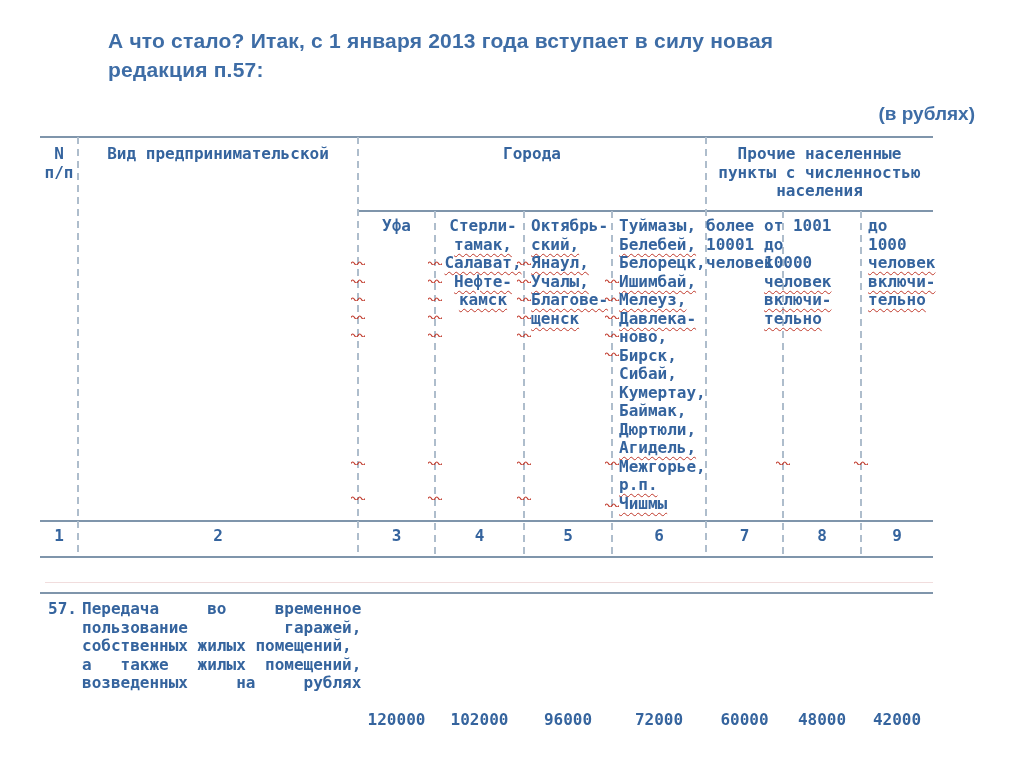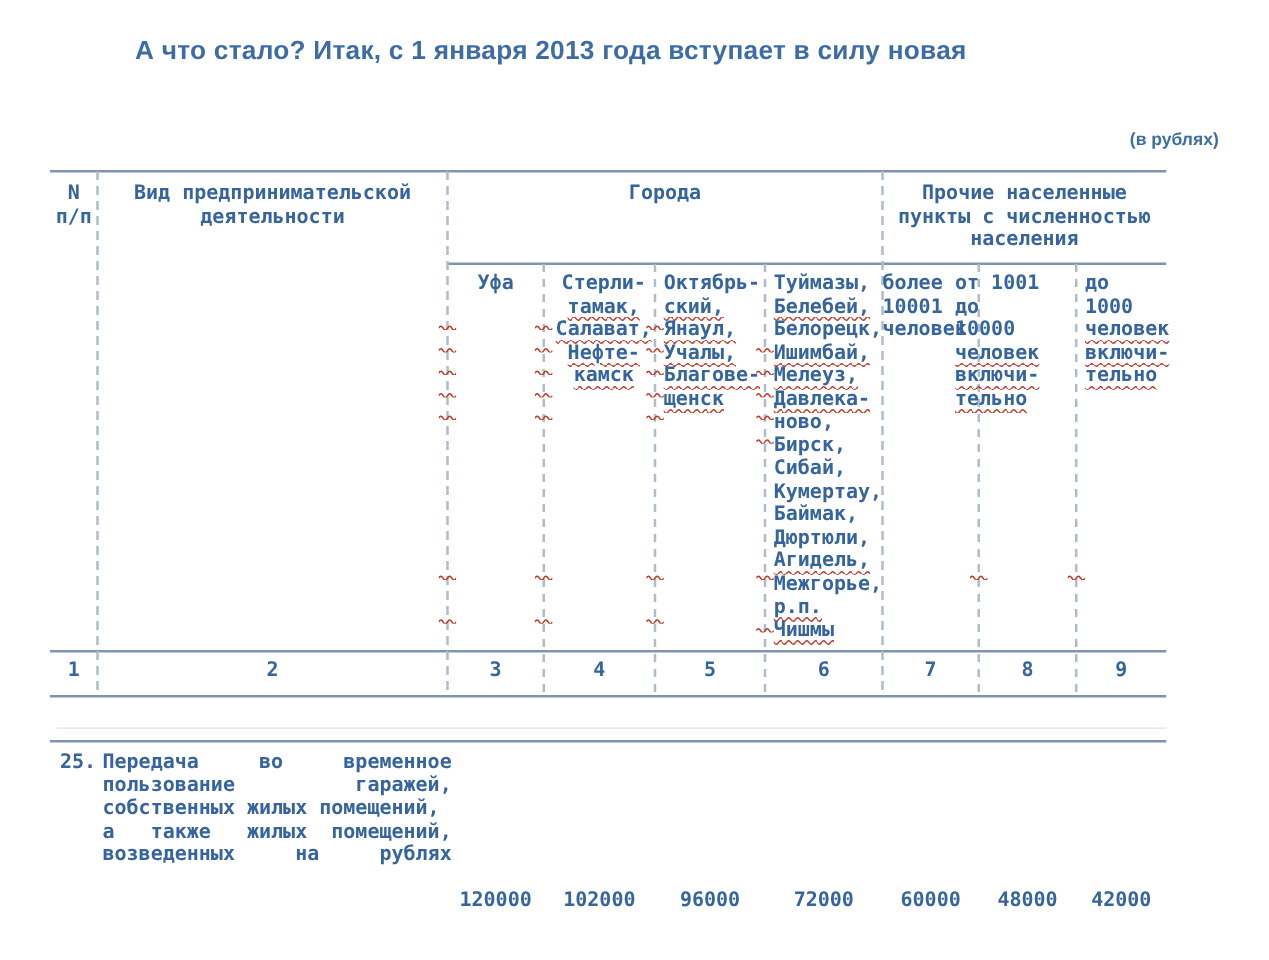--- a/index.html
+++ b/index.html
@@ -5,40 +5,41 @@
   * { margin:0; padding:0; box-sizing:border-box; }
   html,body { width:1015px; height:768px; background:#ffffff; overflow:hidden; }
   #page { position:relative; width:1015px; height:768px; background:#fff;
           font-family:"Liberation Sans", sans-serif; }
   .abs  { position:absolute; }
   .mono { font-family:"DejaVu Sans Mono","Liberation Mono",monospace;
           font-weight:bold; font-size:16px; line-height:18.5px; color:#35649e; }
   .title { position:absolute; left:108px; top:26px; width:820px;
            font-size:21px; line-height:29px; font-weight:bold; color:#3e6da6;
            letter-spacing:0.2px; }
-  .rubles { position:absolute; right:40px; top:103px; font-size:14px;
+  .rubles { position:absolute; right:40px; top:103px; font-size:19px;
             font-weight:bold; color:#3e6da6; }
   .hline { position:absolute; height:2px; background:#7f95ab; }
   .hline-faint { position:absolute; height:1px; background:#e3bcbc; opacity:0.5; }
   .vdash { position:absolute; width:2px;
            background:repeating-linear-gradient(180deg,#aebdcc 0 7px,transparent 7px 12px); }
   .center { text-align:center; }
   .pre { white-space:pre; }
   .sp { text-decoration-line:underline; text-decoration-style:wavy;
         text-decoration-color:#c0392b; text-decoration-thickness:1px;
         text-underline-offset:3px; }
   .gsq { position:absolute; width:14px; height:5px; }
 </style>
 </head>
 <body>
 
 <div id="page">
 
   <div class="title">
     <div>А что стало? Итак, с 1 января 2013 года вступает в силу новая</div>
+    <div>редакция п.57:</div>
   </div>
 
   <div class="rubles">(в рублях)</div>
 
   <div class="hline" style="left:40px;top:136px;width:893px"></div>
   <div class="hline" style="left:358px;top:210px;width:575px"></div>
   <div class="hline" style="left:40px;top:520px;width:893px"></div>
   <div class="hline" style="left:40px;top:556px;width:893px"></div>
   <div class="hline-faint" style="left:45px;top:582px;width:888px"></div>
   <div class="hline" style="left:40px;top:592px;width:893px"></div>
@@ -51,21 +52,20 @@
   <div class="vdash" style="left:705px;top:137px;height:419px"></div>
   <div class="vdash" style="left:782px;top:211px;height:345px"></div>
   <div class="vdash" style="left:860px;top:211px;height:345px"></div>
 
   <div class="mono abs center" style="left:40px;top:145px;width:38px">
     <div>N</div>
     <div>п/п</div>
   </div>
   <div class="mono abs center" style="left:78px;top:145px;width:280px">
     <div>Вид предпринимательской</div>
-    <div>деятельности</div>
   </div>
   <div class="mono abs center" style="left:358px;top:145px;width:348px">Города</div>
   <div class="mono abs center" style="left:706px;top:145px;width:227px">
     <div>Прочие населенные</div>
     <div>пункты с численностью</div>
     <div>населения</div>
   </div>
 
   <div id="cityCols">
       <div class="mono abs" style="left: 358px; top: 217px; width: 77px; text-align: center; padding-left: 0px;">
@@ -131,21 +131,21 @@
       <div class="mono abs center" style="left: 78px; top: 527px; width: 280px;">2</div>
       <div class="mono abs center" style="left: 358px; top: 527px; width: 77px;">3</div>
       <div class="mono abs center" style="left: 435px; top: 527px; width: 89px;">4</div>
       <div class="mono abs center" style="left: 524px; top: 527px; width: 88px;">5</div>
       <div class="mono abs center" style="left: 612px; top: 527px; width: 94px;">6</div>
       <div class="mono abs center" style="left: 706px; top: 527px; width: 77px;">7</div>
       <div class="mono abs center" style="left: 783px; top: 527px; width: 78px;">8</div>
       <div class="mono abs center" style="left: 861px; top: 527px; width: 72px;">9</div>
     </div>
 
-  <div class="mono abs" style="left:48px;top:600px;width:34px">25.</div>
+  <div class="mono abs" style="left:48px;top:600px;width:34px">57.</div>
   <div id="row57Lines" class="mono abs" style="left:82px;top:600px;width:290px">
       <div class="pre">Передача     во     временное</div>
       <div class="pre">пользование          гаражей,</div>
       <div class="pre">собственных жилых помещений,</div>
       <div class="pre">а   также   жилых  помещений,</div>
       <div class="pre">возведенных     на     рублях</div>
     </div>
   <div id="row57Values">
       <div class="mono abs center" style="left: 358px; top: 711px; width: 77px;">120000</div>
       <div class="mono abs center" style="left: 435px; top: 711px; width: 89px;">102000</div>

